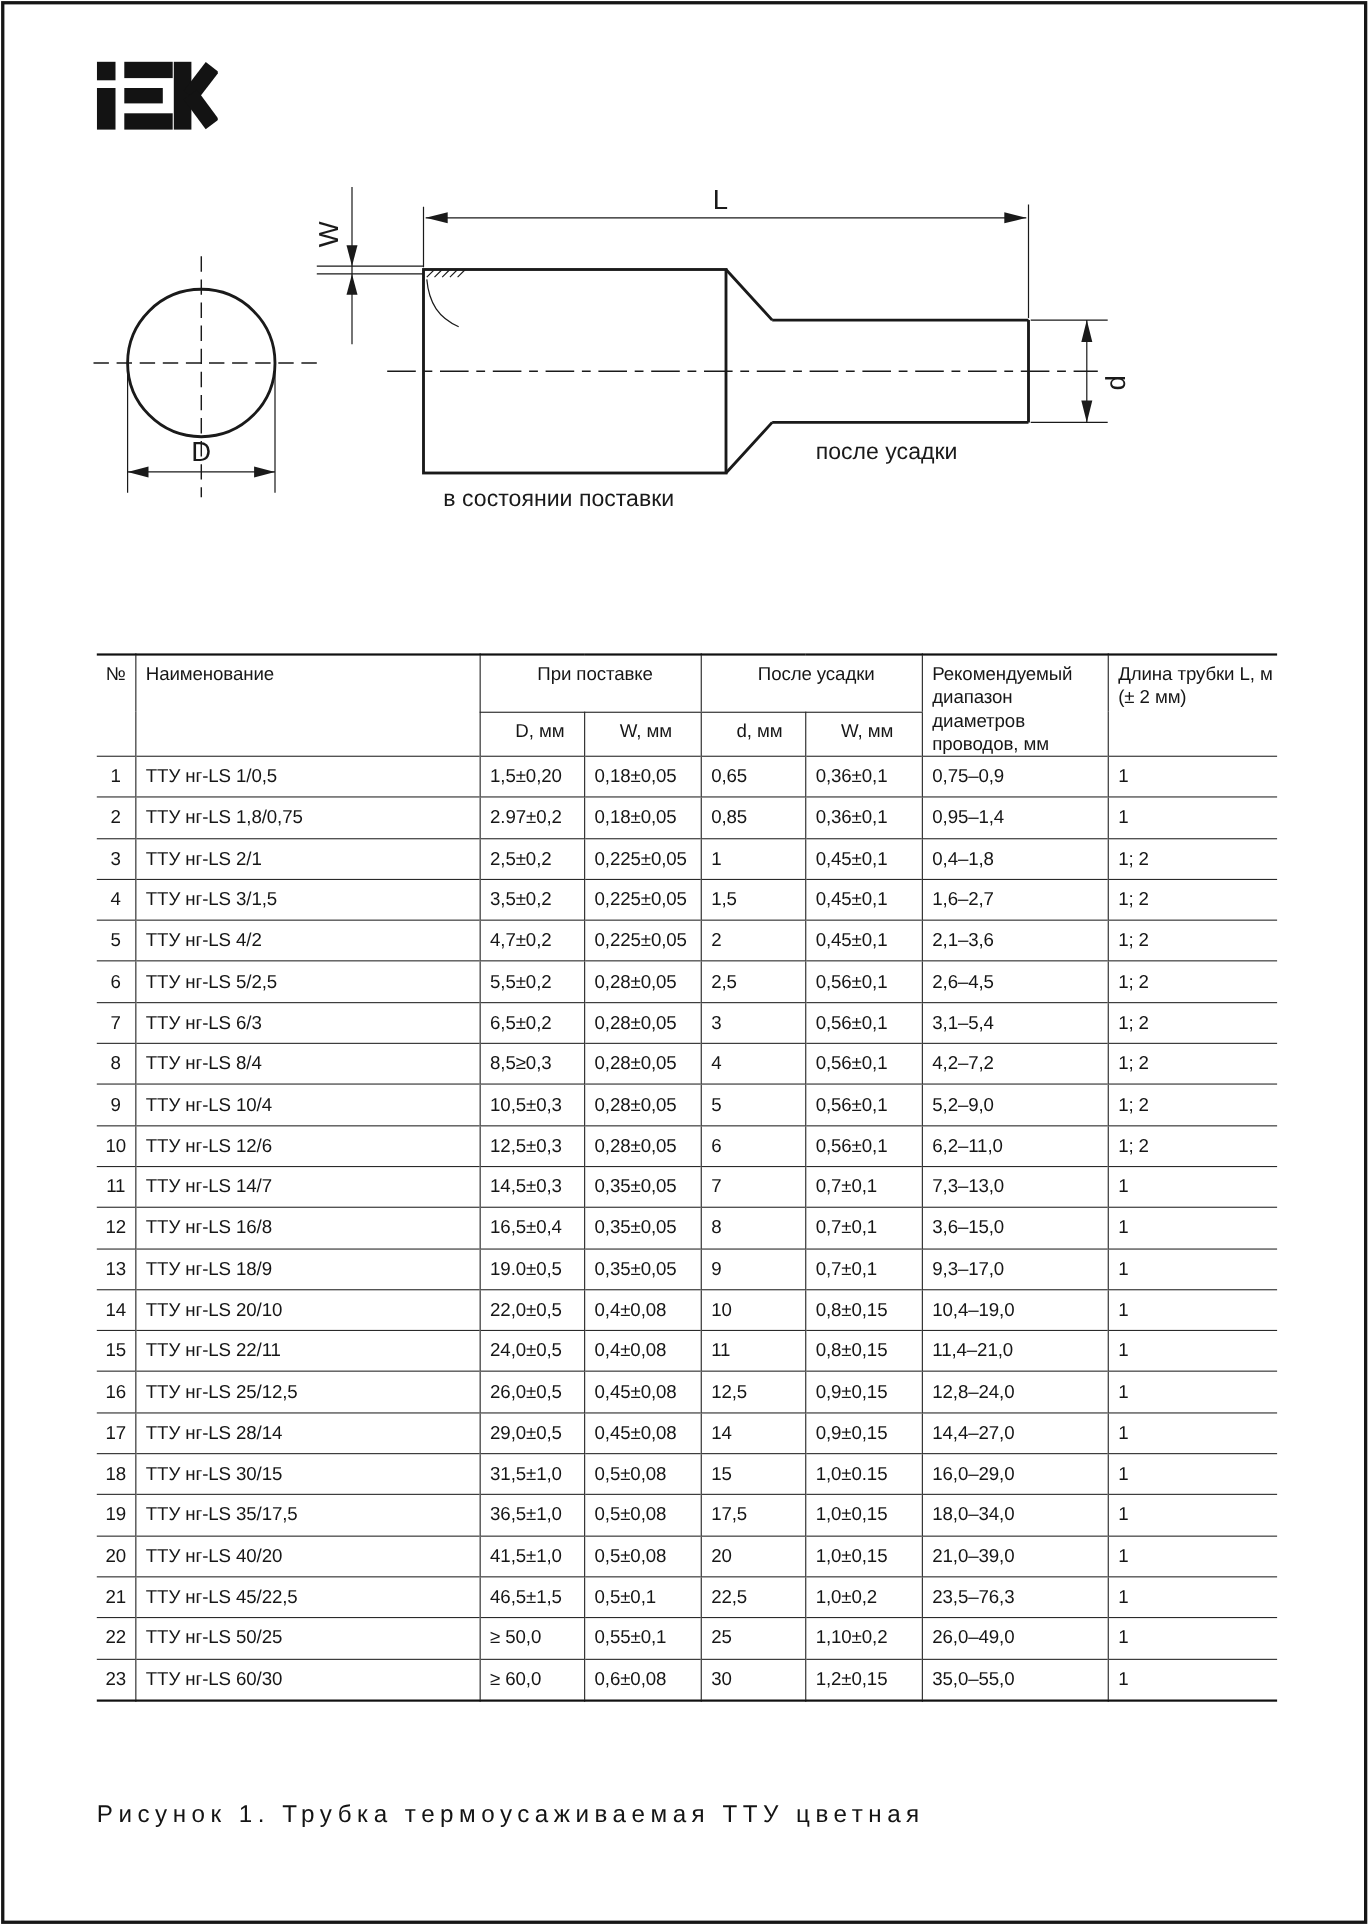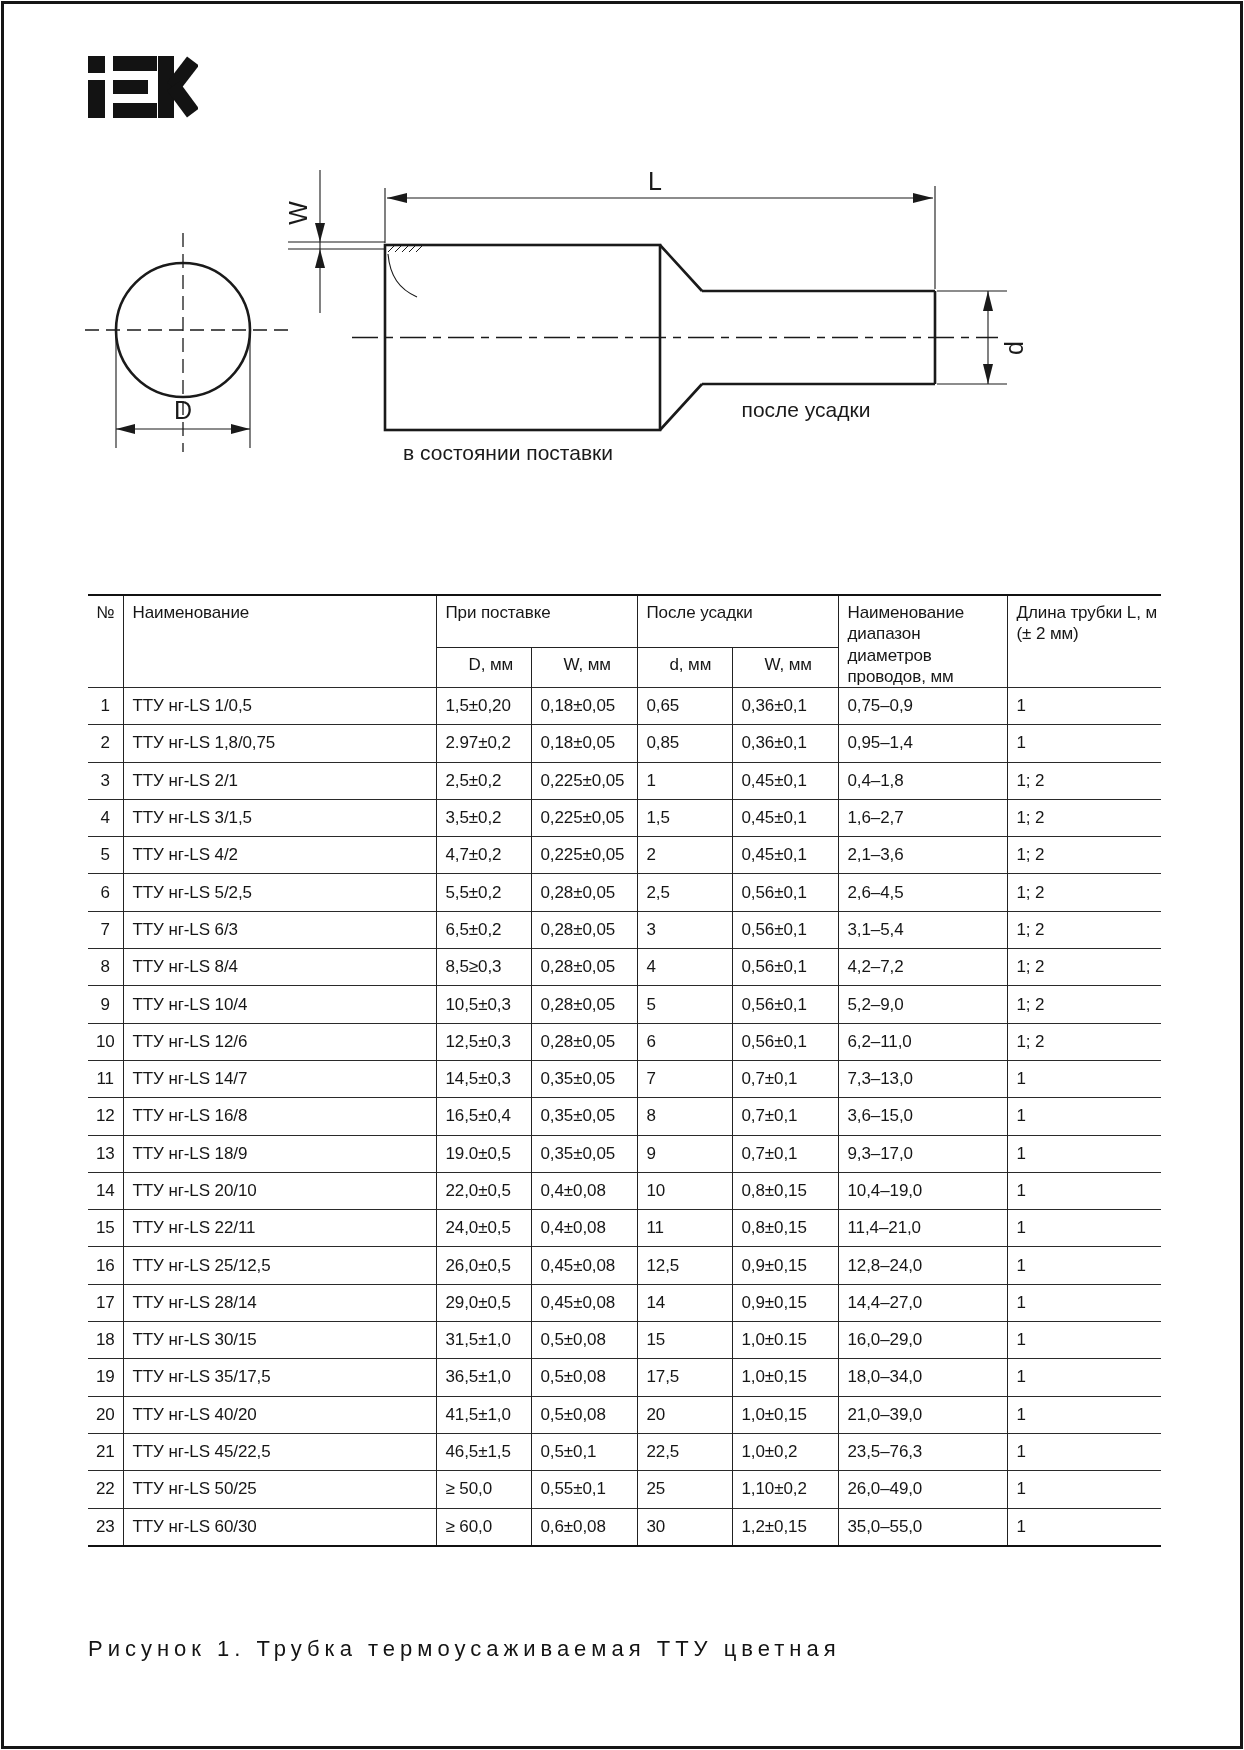--- a/index.html
+++ b/index.html
@@ -26,21 +26,21 @@
     overflow:hidden;
   }
   table.spec th{vertical-align:top;padding-top:6px;line-height:1.25;}
   table.spec thead tr.grp-row th{height:44px;}
   table.spec thead tr.sub-row th{height:33px;}
   table.spec td{height:36.3px;vertical-align:middle;}
   
   table.spec th + th, table.spec td + td{border-left:1.4px solid #222;}
   table.spec tr.sub-row th{border-left:1.4px solid #222;padding-left:32px;}
   
-  table.spec th.grp{border-bottom:1.4px solid #222;}
+  table.spec th.grp{border-bottom:1.4px solid #222;text-align:center;}
   
   table.spec tbody td{border-top:1.4px solid #2a2a2a;}
   table.spec .c-num{text-align:center;padding-left:0;}
   .caption{
     position:absolute;left:88px;top:1636px;
     font-size:22px;letter-spacing:5px;white-space:nowrap;color:#141414;
   }
 </style>
 </head>
 <body>
@@ -122,21 +122,21 @@
         <col style="width:106px">
         <col style="width:169px">
         <col style="width:154px">
     </colgroup>
     <thead>
       <tr class="grp-row">
         <th rowspan="2" class="c-num">№</th>
         <th rowspan="2">Наименование</th>
         <th colspan="2" class="grp">При поставке</th>
         <th colspan="2" class="grp">После усадки</th>
-        <th rowspan="2">Наименование диапазон диаметров проводов, мм</th>
+        <th rowspan="2">Рекомендуемый диапазон диаметров проводов, мм</th>
         <th rowspan="2">Длина трубки L, м (± 2 мм)</th>
       </tr>
       <tr class="sub-row">
         <th>D, мм</th>
         <th>W, мм</th>
         <th>d, мм</th>
         <th>W, мм</th>
       </tr>
     </thead>
     <tbody>

